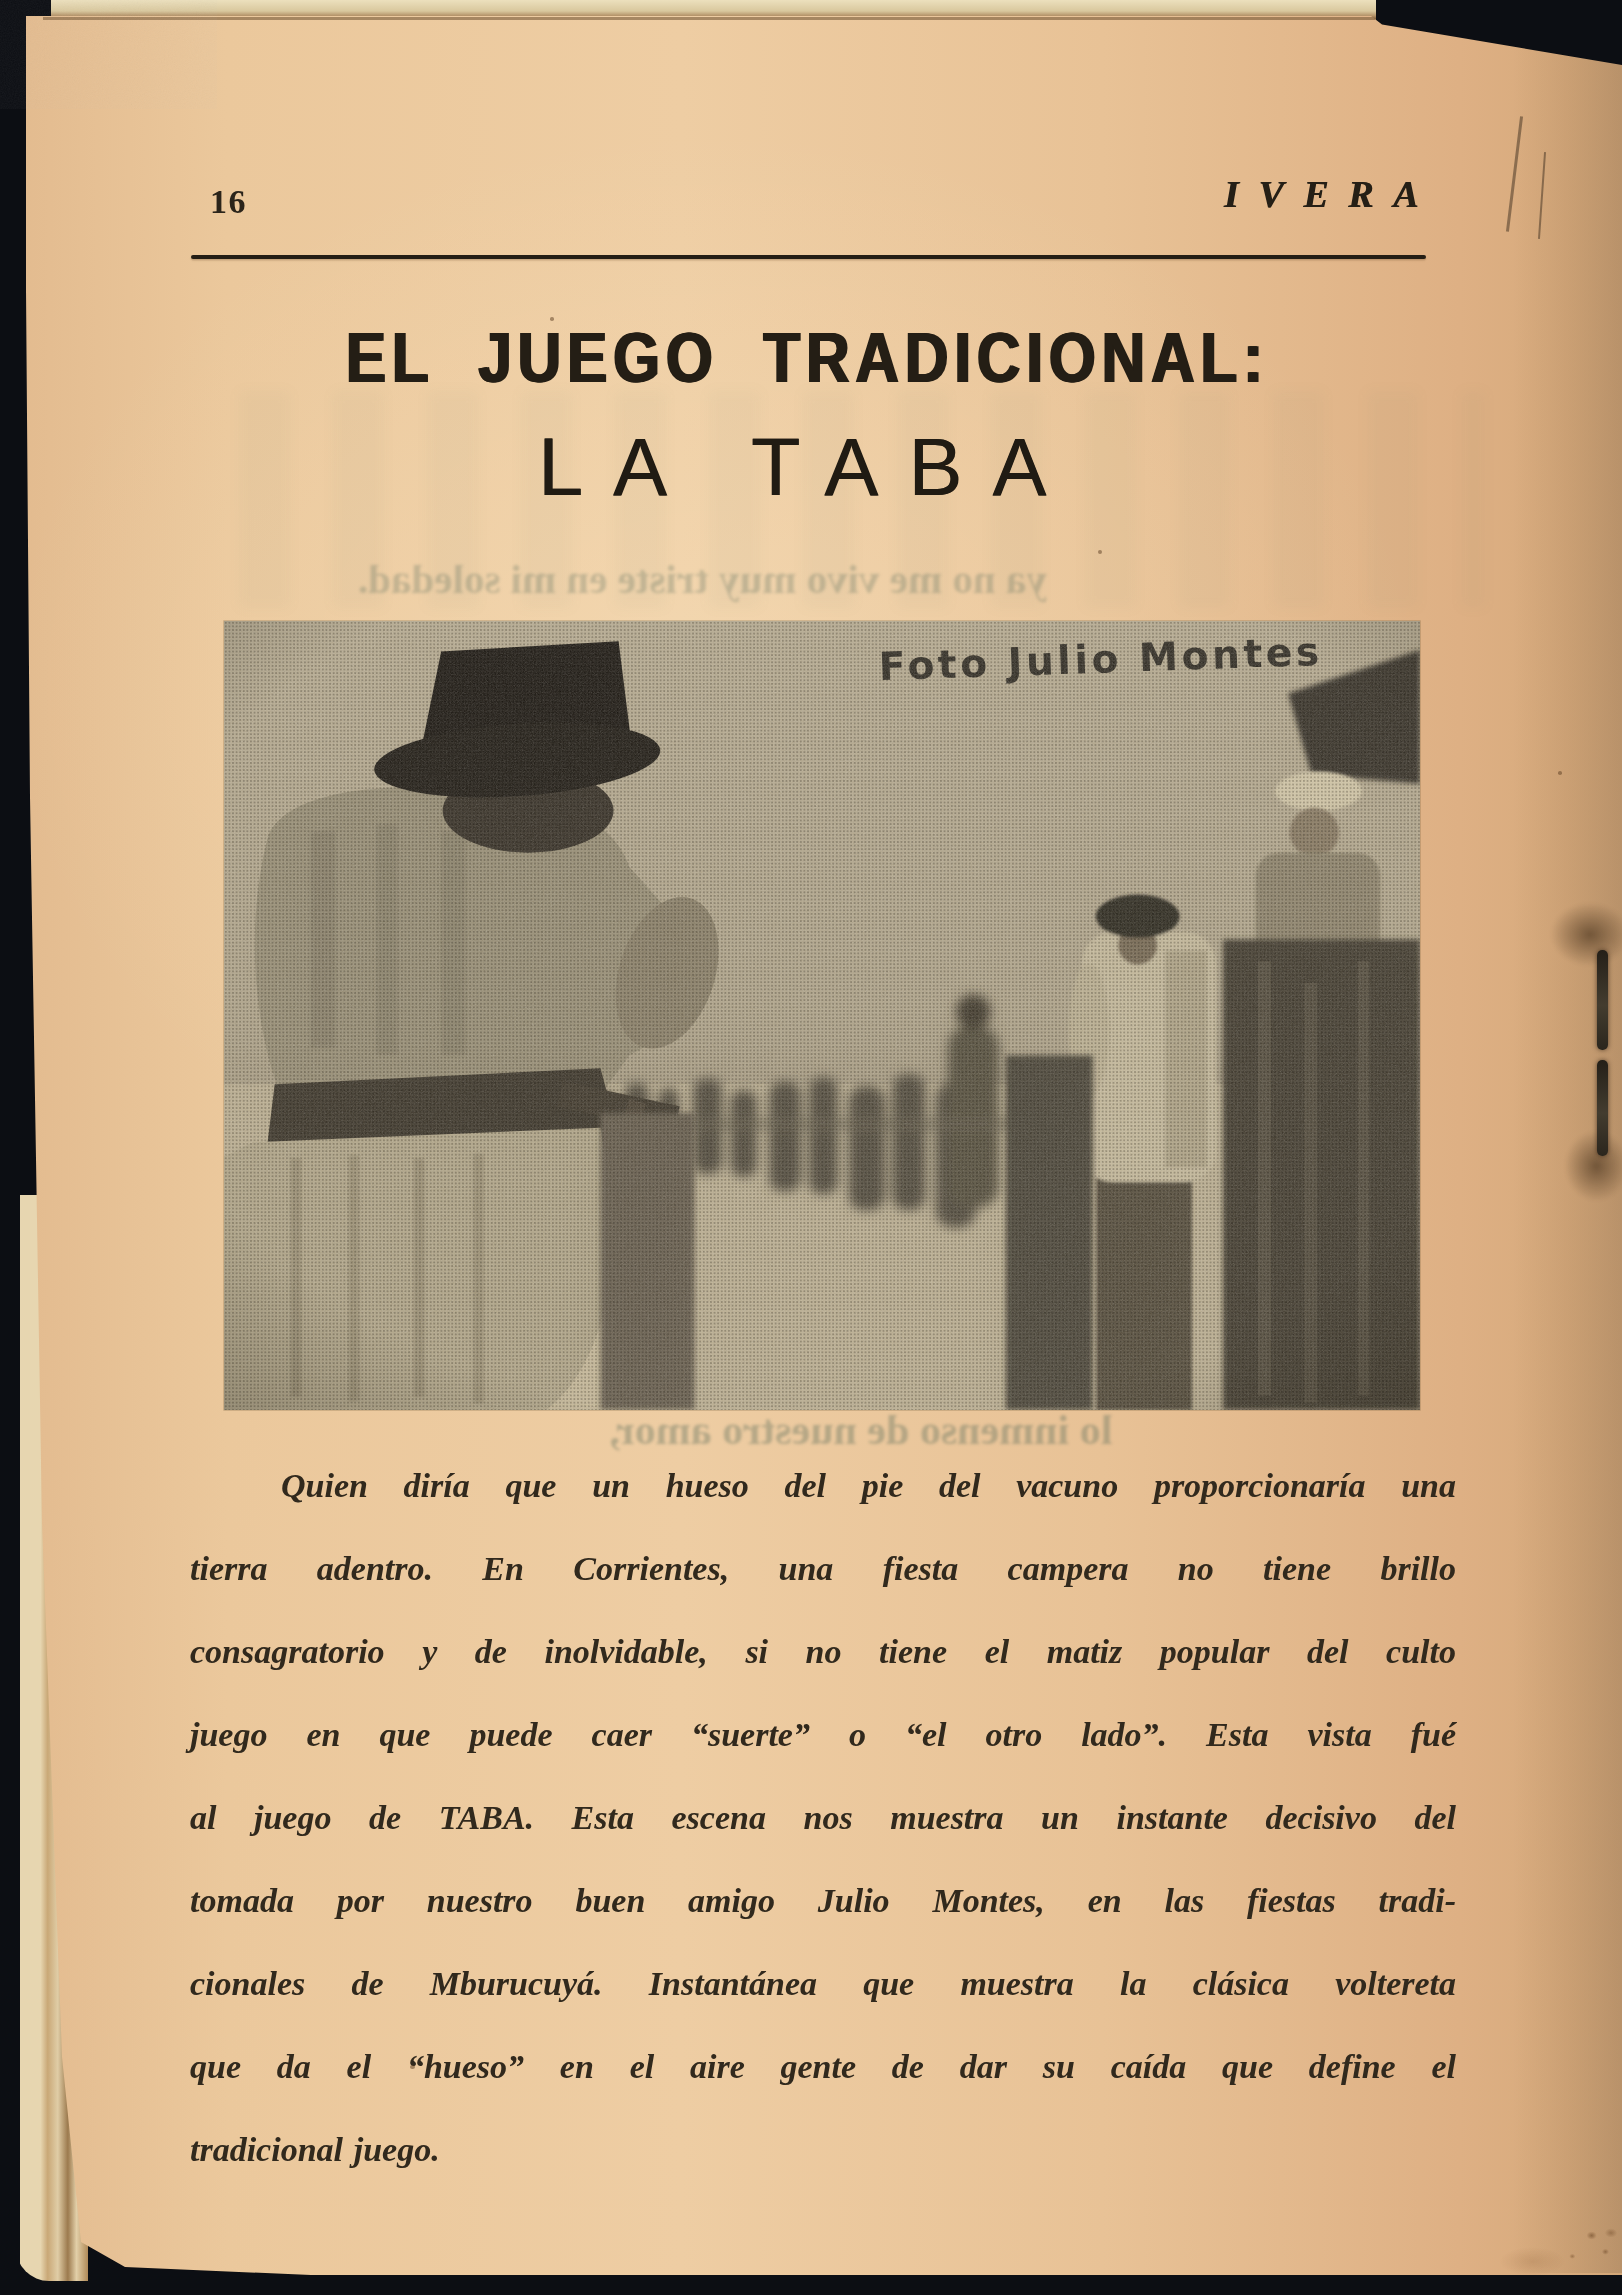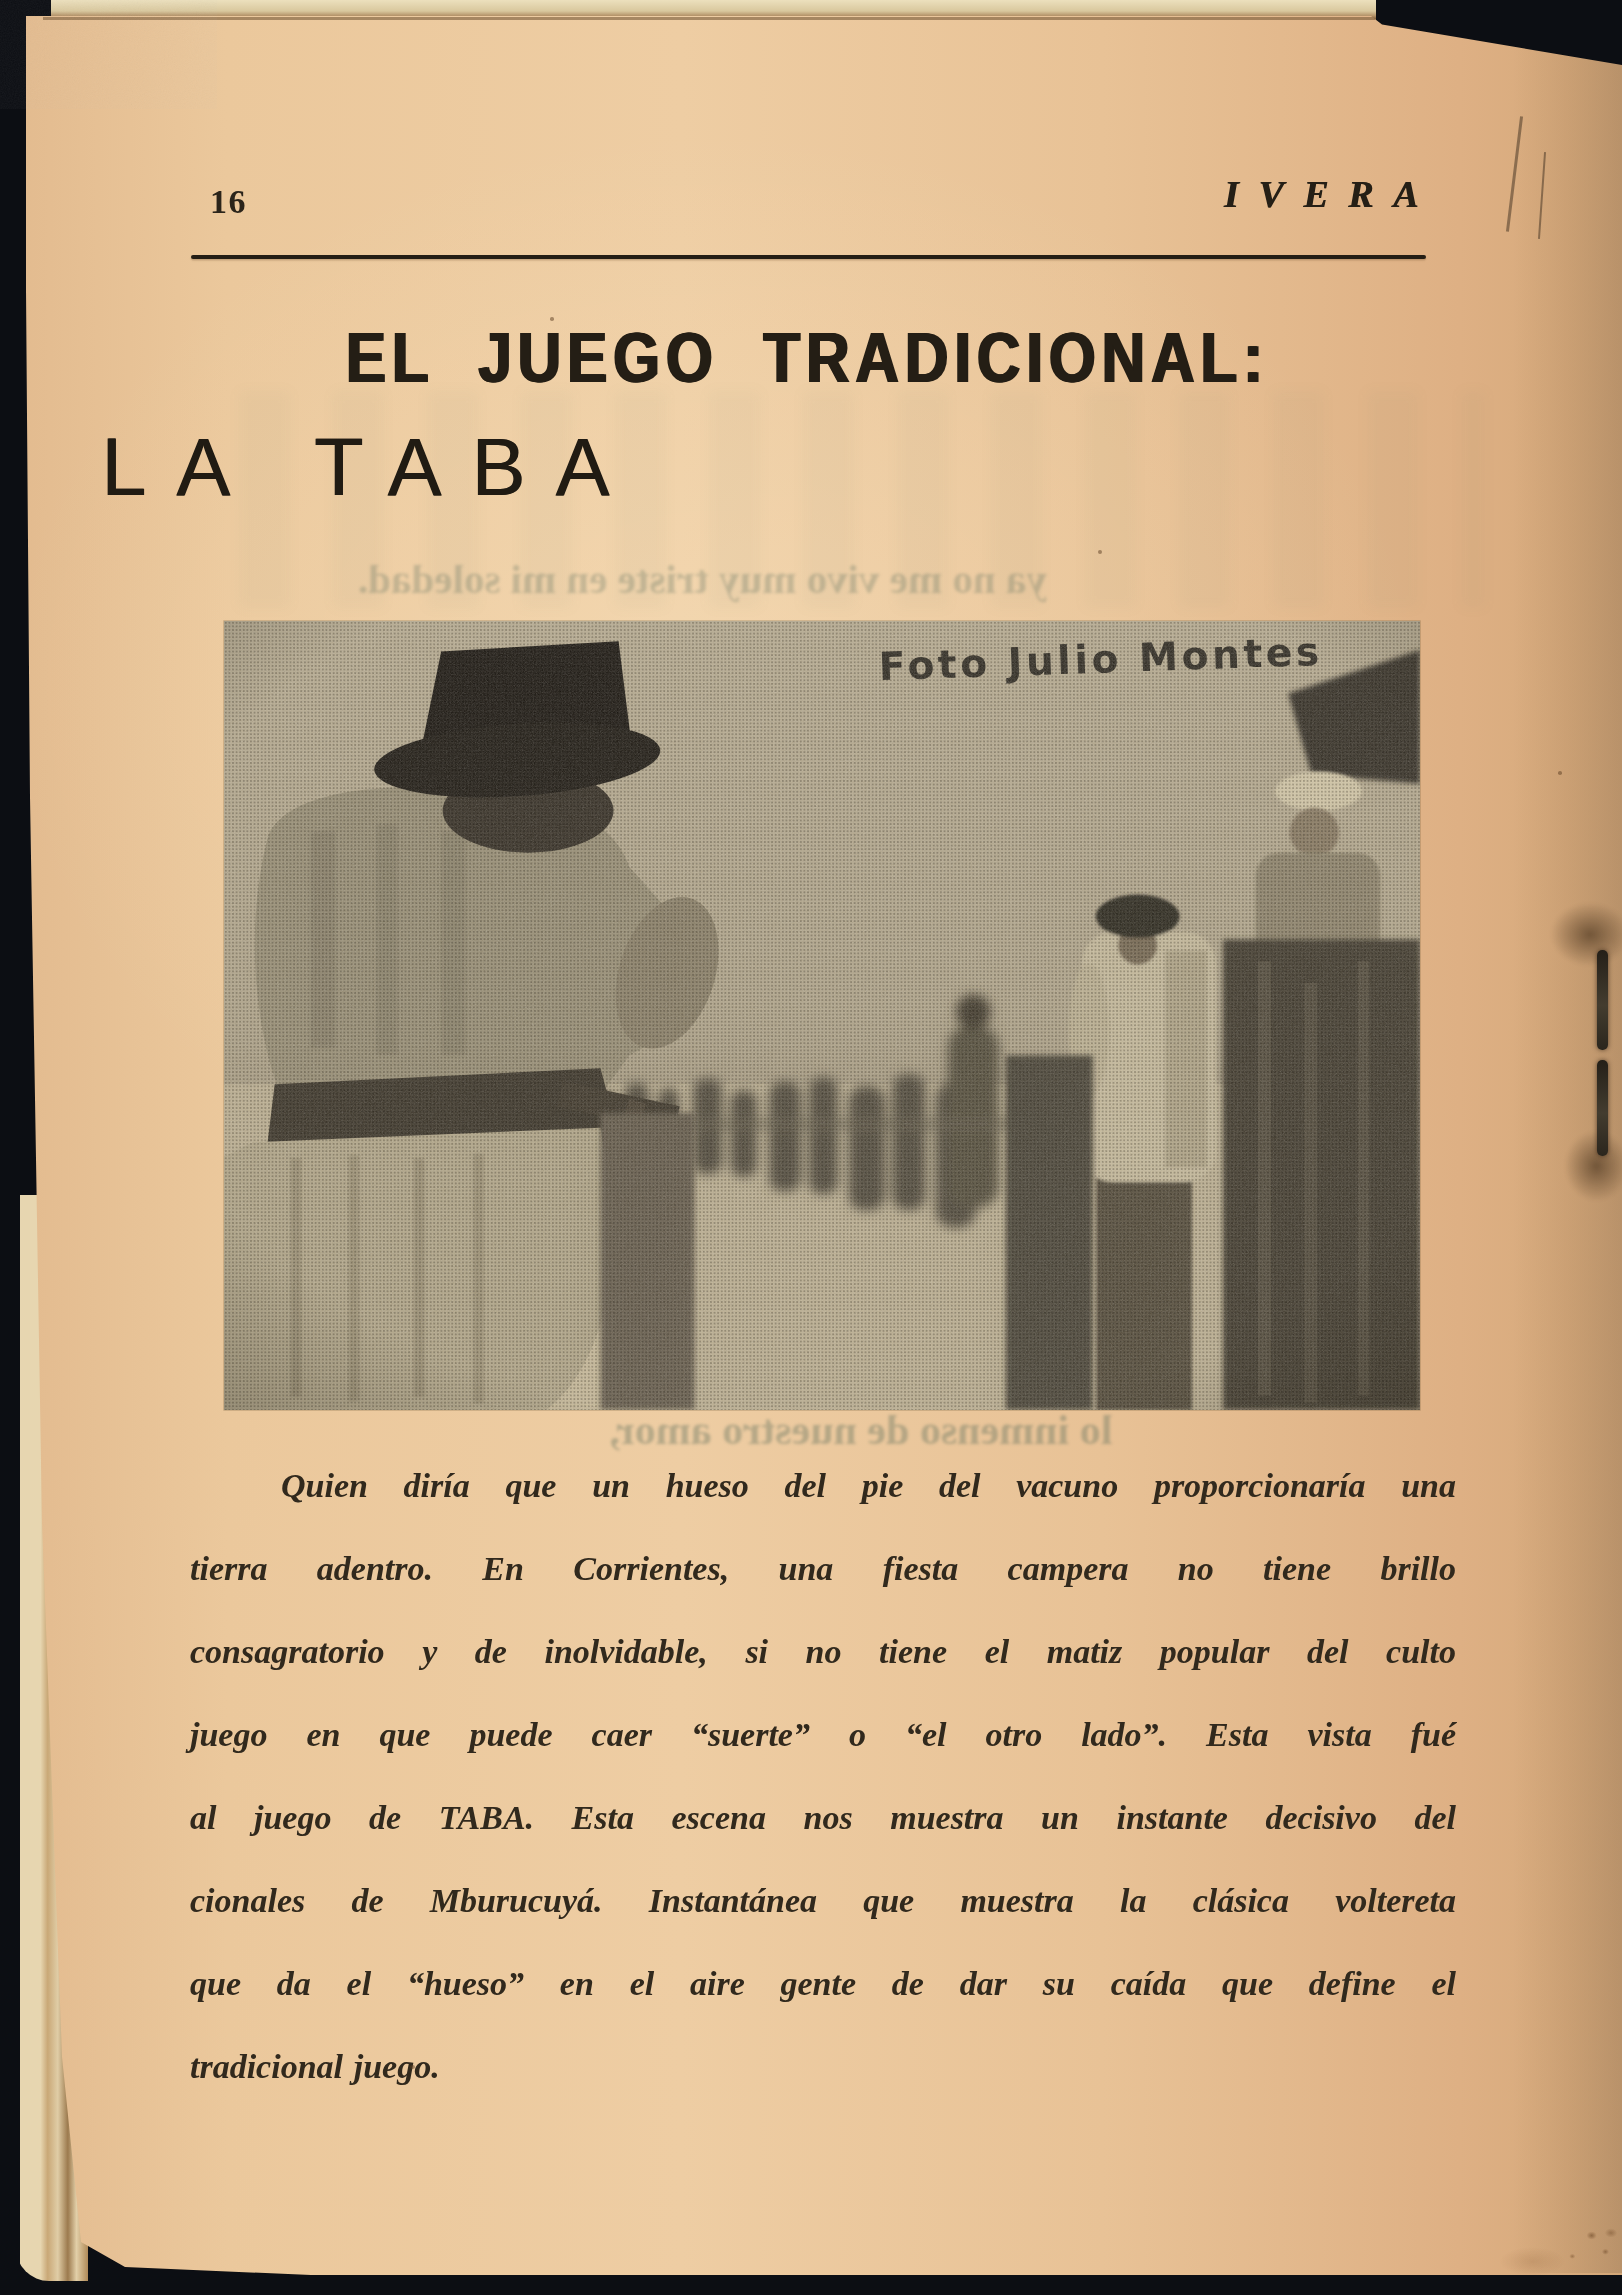--- a/index.html
+++ b/index.html
@@ -61,20 +61,21 @@
   .title1{
     position:absolute;left:101px;top:322px;width:1412px;margin:0;
     text-align:center;
     font-family:"Liberation Sans",sans-serif;font-weight:700;font-size:67px;line-height:1;
     color:#241e15;letter-spacing:6.5px;word-spacing:24.6px;
     transform:scale(.9,1.06);transform-origin:center top;
     text-shadow:1.8px 0 0 #241e15,-0.7px 0 0 #241e15;
   }
   .title2{
     position:absolute;left:101px;top:427px;width:1412px;margin:0;
+    text-align:center;
     font-family:"Liberation Sans",sans-serif;font-weight:400;font-size:81px;line-height:1;
     color:#201b13;letter-spacing:30px;word-spacing:7.2px;
     text-shadow:0.7px 0 0 #201b13;
   }
 
   
   .ghost{
     position:absolute;text-align:center;
     font-family:"Liberation Serif",serif;font-weight:700;
     transform:scaleX(-1);
@@ -288,20 +289,21 @@
     </figure>
 
     <div class="ghost ghost-below">lo inmenso de nuestro amor,</div>
 
     <div class="bodytext">
       <div class="line first">Quien diría que un hueso del pie del vacuno proporcionaría una</div>
       <div class="line">tierra adentro. En Corrientes, una fiesta campera no tiene brillo</div>
       <div class="line">consagratorio y de inolvidable, si no tiene el matiz popular del culto</div>
       <div class="line">juego en que puede caer “suerte” o “el otro lado”. Esta vista fué</div>
       <div class="line">al juego de TABA. Esta escena nos muestra un instante decisivo del</div>
+      <div class="line">tomada por nuestro buen amigo Julio Montes, en las fiestas tradi-</div>
       <div class="line">cionales de Mburucuyá. Instantánea que muestra la clásica voltereta</div>
       <div class="line">que da el “hueso” en el aire gente de dar su caída que define el</div>
       <div class="line last">tradicional juego.</div>
     </div>
 
     <div class="staple-smudge smudge-top"></div>
     <div class="staple-smudge smudge-bot"></div>
     <div class="staple-bar b1"></div>
     <div class="staple-bar b2"></div>
 

